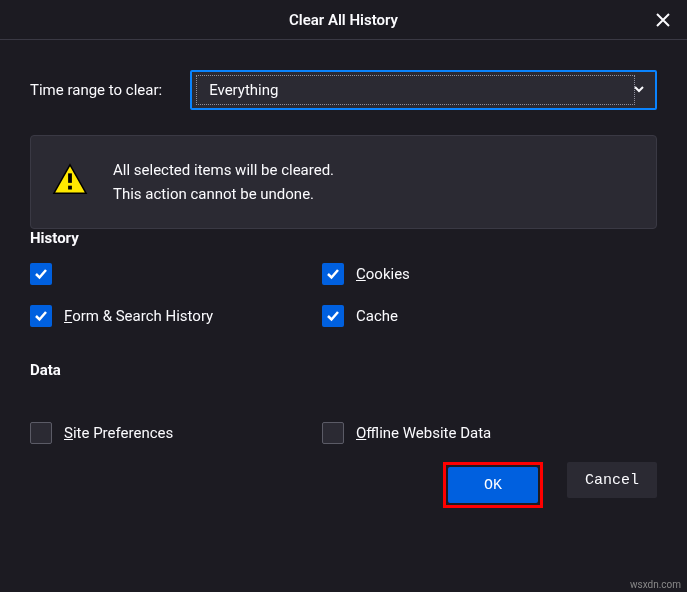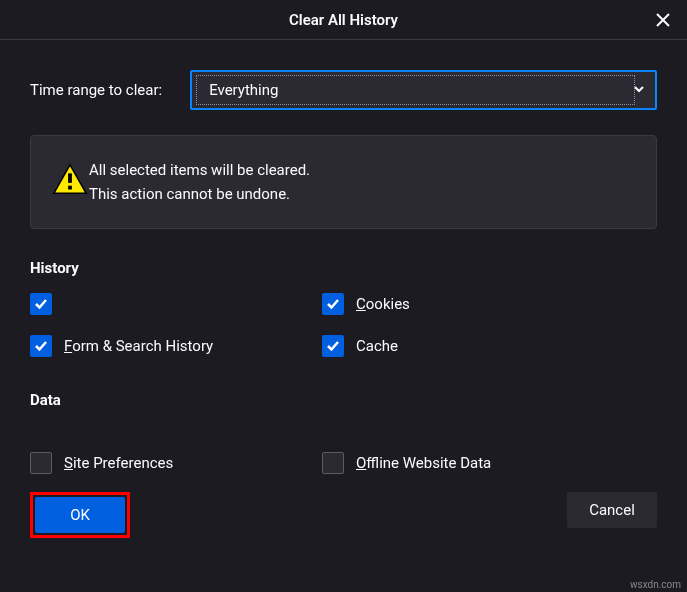--- a/index.html
+++ b/index.html
@@ -79,21 +79,21 @@
       right: 10px;
       color: #fbfbfe;
     }
     .warning-box {
       background: #2b2a33;
       border: 1px solid #3a3944;
       border-radius: 4px;
       padding: 22px 20px;
       display: flex;
       align-items: center;
-      margin-bottom: 30px;
+      gap: 24px;
     }
     .warning-icon svg {
       width: 38px;
       height: 38px;
     }
     .warning-text p {
       line-height: 1.6;
     }
     .section-title {
       font-weight: 700;
@@ -129,23 +129,24 @@
     }
     .checkbox svg {
       width: 14px;
       height: 14px;
     }
     .check-label .ul {
       text-decoration: underline;
     }
     .buttons {
       display: flex;
-      justify-content: space-between;
-      gap: 14px;
+      justify-content: flex-end;
+      gap: 24px;
       margin-top: 6px;
+      font-family: Liberation Mono, monospace;
     }
     .btn {
       min-width: 90px;
       height: 36px;
       border: none;
       border-radius: 2px;
       font-size: 15px;
       cursor: pointer;
       font-family: inherit;
       padding: 0 18px;

